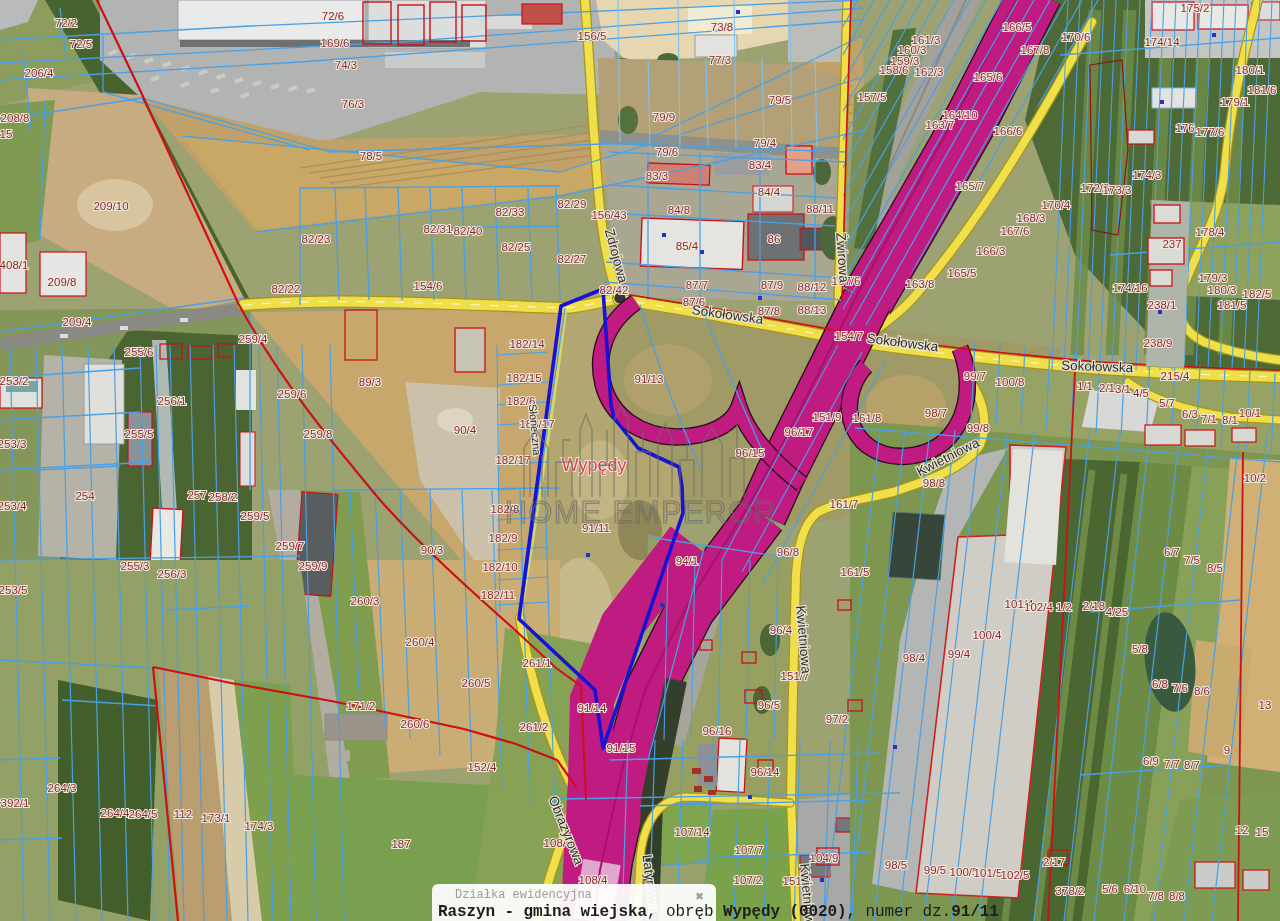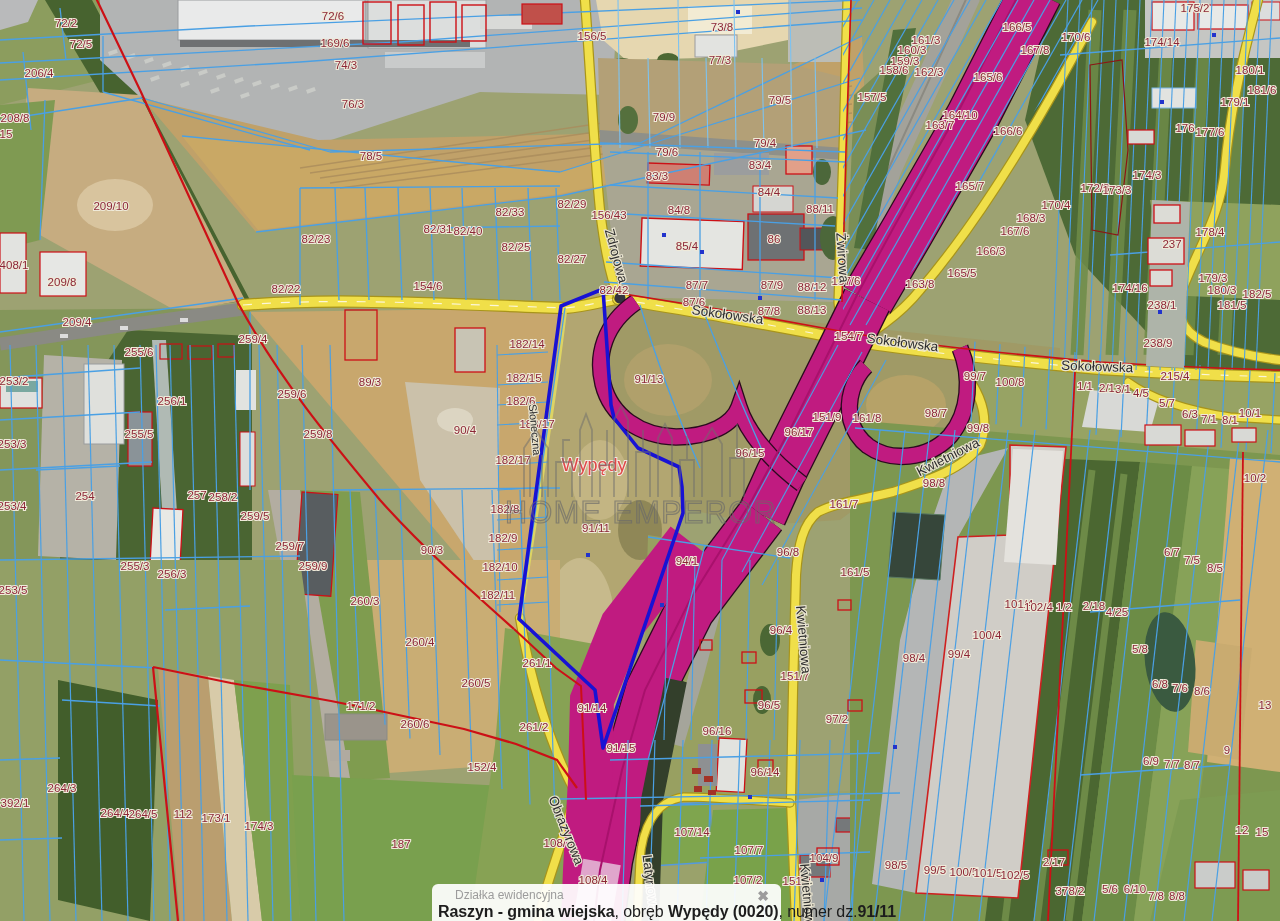--- a/index.html
+++ b/index.html
@@ -1,16 +1,16 @@
 <!DOCTYPE html>
 <html><head><meta charset="utf-8"><title>Mapa</title>
 <style>
 html,body{margin:0;padding:0;width:1280px;height:921px;overflow:hidden;font-family:"Liberation Sans",sans-serif;}
 #map{position:relative;width:1280px;height:921px;}
-#infobar{position:absolute;left:432px;top:884px;width:349px;height:37px;background:rgba(255,255,255,0.93);border-radius:6px 6px 0 0;z-index:5;}
+#infobar{position:absolute;left:432px;top:884px;width:284px;height:37px;background:rgba(255,255,255,0.93);border-radius:6px 6px 0 0;z-index:5;font-family:Liberation Mono, monospace;}
 #infobar .l1{position:absolute;left:23px;top:4px;color:#9c9c9c;font-size:12px;}
 #infobar .l2{position:absolute;left:6px;top:19px;color:#1d1d1d;font-size:16px;letter-spacing:-0.1px;white-space:nowrap;}
 #infobar .close{position:absolute;right:12px;top:4px;color:#9c9c9c;font-size:14px;font-weight:bold;}
 </style></head>
 <body>
 <div id="map">
 <svg width="1280" height="921" viewBox="0 0 1280 921">
 
 <rect x="0" y="0" width="1280" height="921" fill="#9da272"></rect>
 

